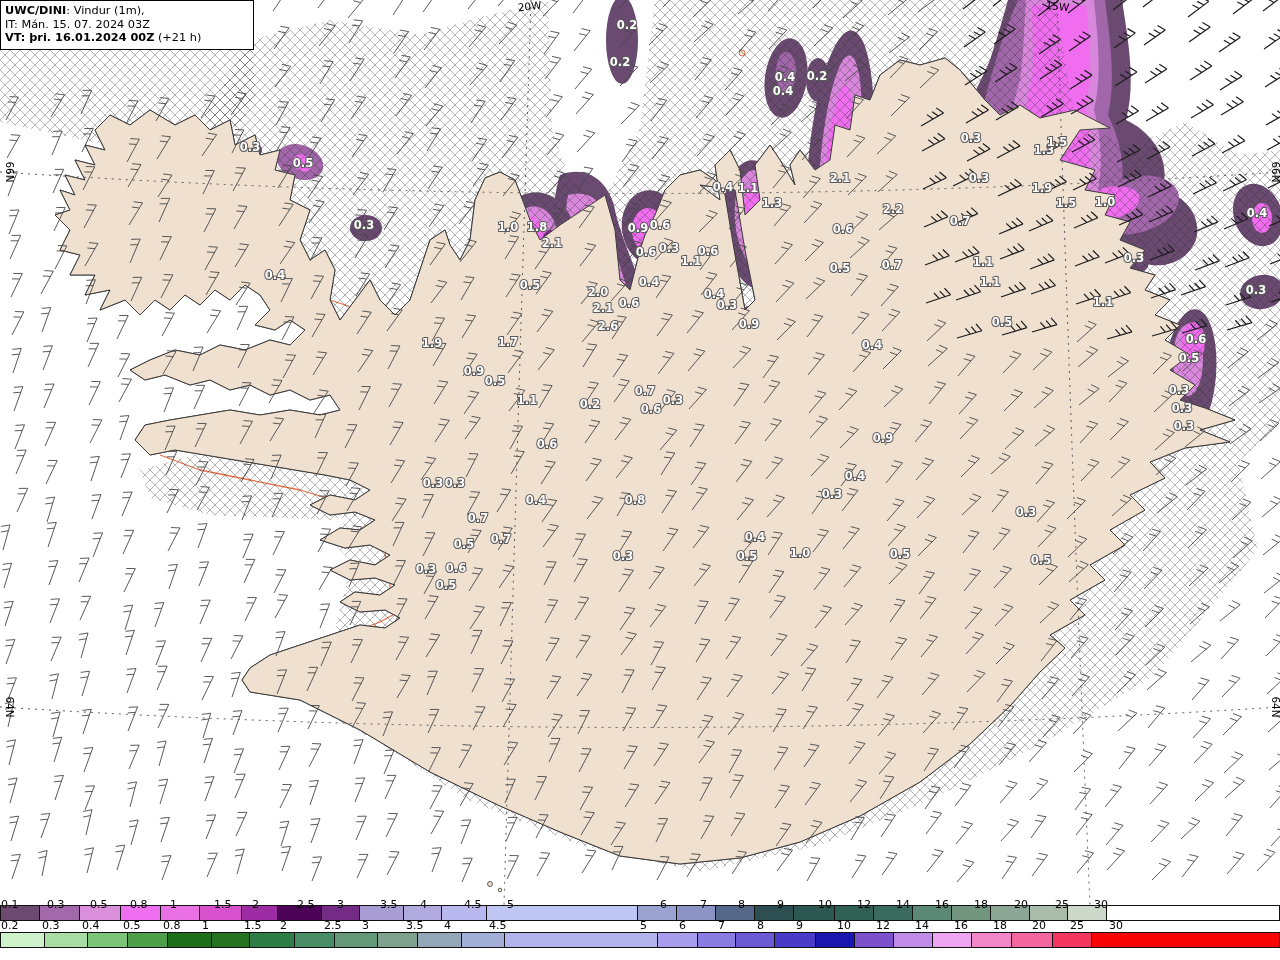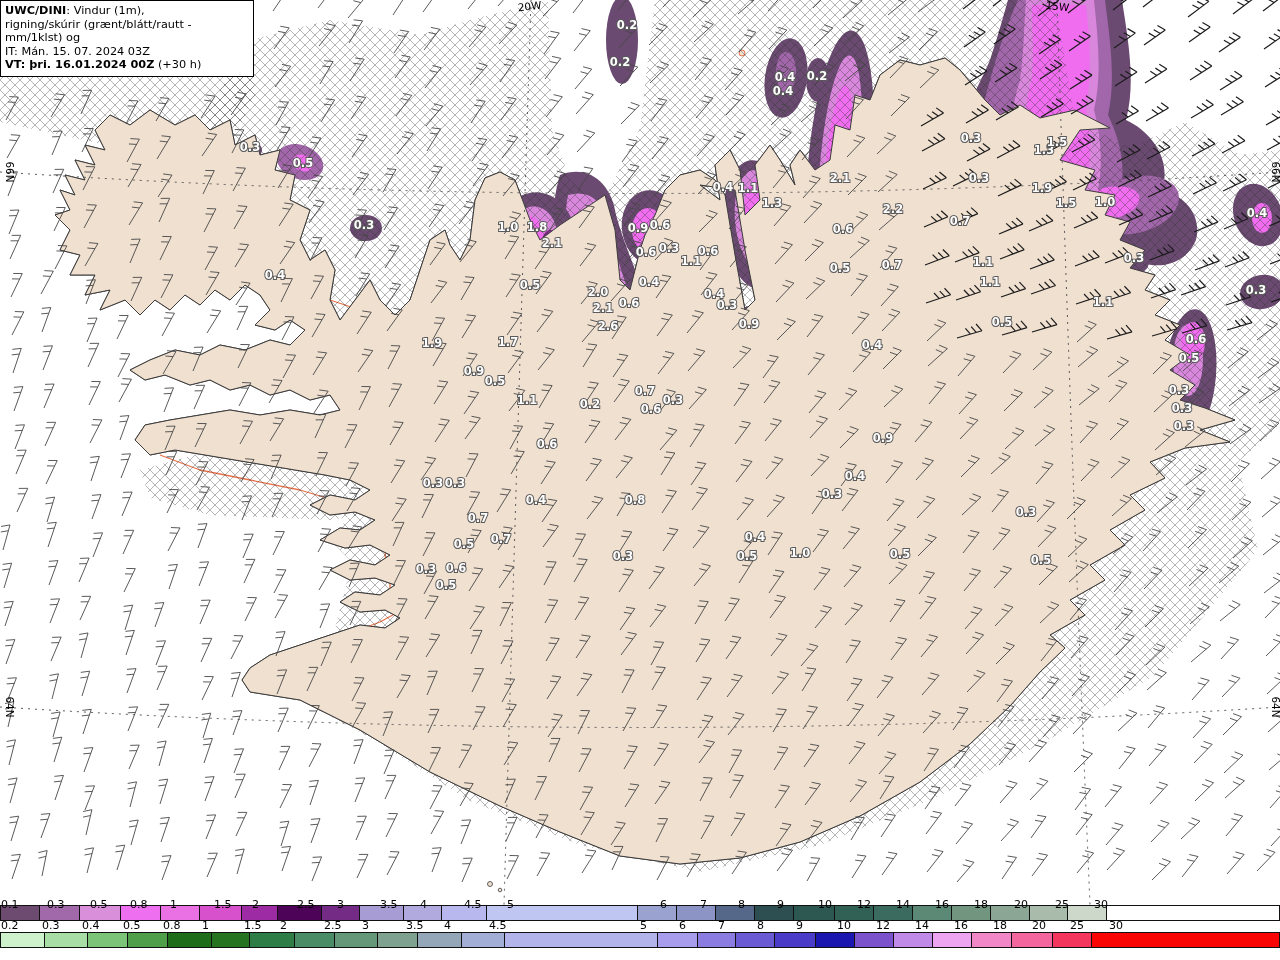--- a/index.html
+++ b/index.html
@@ -1176,23 +1176,22 @@
         <text x="1272" y="172" transform="rotate(90 1272 172)" text-anchor="middle">66N</text>
         <text x="6" y="707" transform="rotate(90 6 707)" text-anchor="middle">64N</text>
         <text x="1272" y="707" transform="rotate(90 1272 707)" text-anchor="middle">64N</text>
         <text x="530" y="10" transform="rotate(-6 530 10)" text-anchor="middle">20W</text>
         <text x="1057" y="10" transform="rotate(6 1057 10)" text-anchor="middle">15W</text>
       </g>
 </svg>
 
 <div id="titlebox">
       <div><b>UWC/DINI</b><span>: Vindur (1m),</span></div>
-      <div><span>rigning/skúrir (grænt/blátt/rautt - mm/1klst) og</span></div>
       <div><span>IT: Mán. 15. 07. 2024 03Z</span></div>
-      <div><b>VT: þri. 16.01.2024 00Z</b><span> (+30 h)</span></div>
+      <div><b>VT: þri. 16.01.2024 00Z</b><span> (+21 h)</span></div>
     </div>
 
 <div id="bar1" class="band">
       <div class="cell" style="left: 0px; width: 40px; background: rgb(109, 74, 112);"></div>
       <div class="cell" style="left: 40px; width: 40px; background: rgb(162, 105, 170);"></div>
       <div class="cell" style="left: 80px; width: 41px; background: rgb(217, 143, 217);"></div>
       <div class="cell" style="left: 121px; width: 40px; background: rgb(238, 111, 240);"></div>
       <div class="cell" style="left: 161px; width: 39px; background: rgb(233, 113, 227);"></div>
       <div class="cell" style="left: 200px; width: 42px; background: rgb(215, 80, 204);"></div>
       <div class="cell" style="left: 242px; width: 36px; background: rgb(156, 43, 164);"></div>

